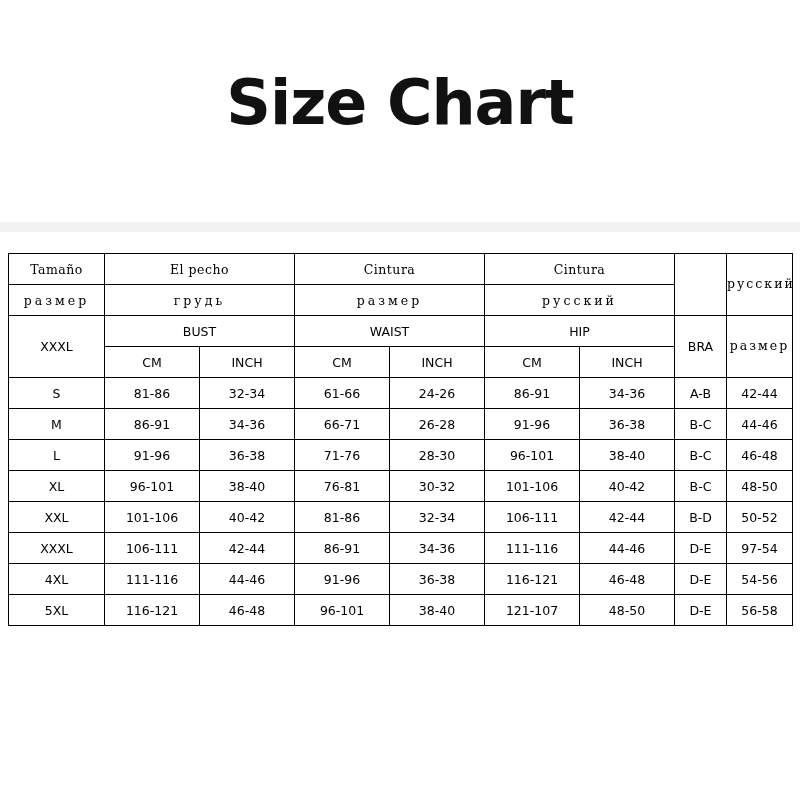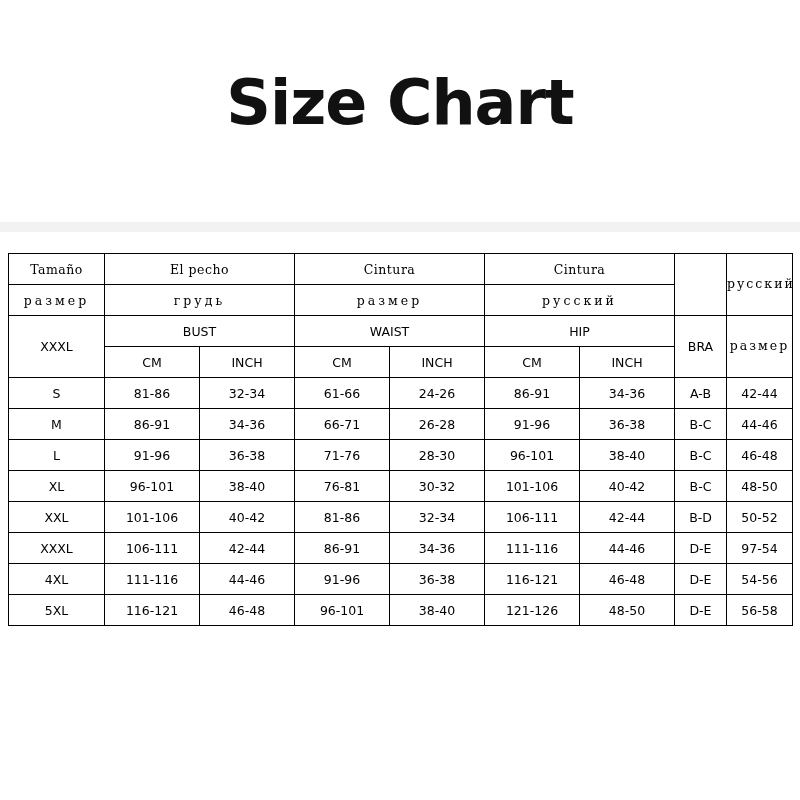--- a/index.html
+++ b/index.html
@@ -238,21 +238,21 @@
           <td>46-48</td>
           <td class="bra-cell">D-E</td>
           <td class="rus-size-cell">54-56</td>
         </tr>
         <tr class="data-row">
           <td class="sz-cell">5XL</td>
           <td>116-121</td>
           <td>46-48</td>
           <td>96-101</td>
           <td>38-40</td>
-          <td>121-126</td>
+          <td>121-107</td>
           <td>48-50</td>
           <td class="bra-cell">D-E</td>
           <td class="rus-size-cell">56-58</td>
         </tr>
       </tbody>
     </table>
   </div>
 
 </div>
 

